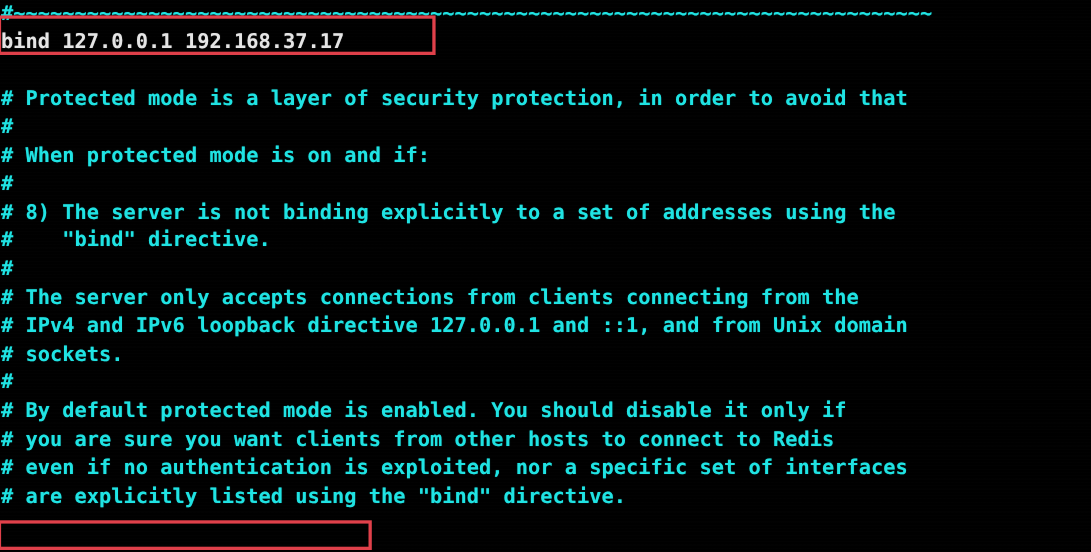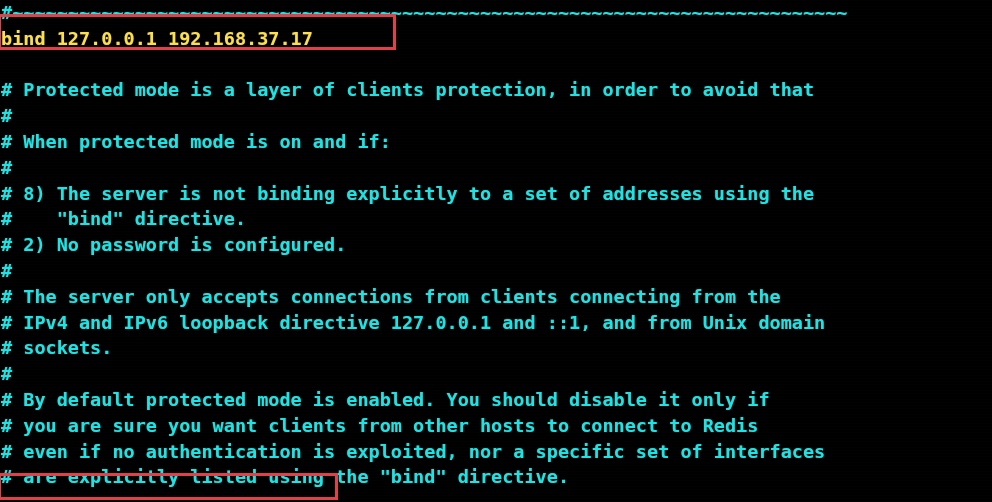--- a/index.html
+++ b/index.html
@@ -31,21 +31,21 @@
     height: 25.8px;
     white-space: pre;
     color: #1fe3e3;
     font-weight: bold;
     text-shadow: 0 0 1px rgba(31,227,227,0.45);
     overflow: hidden;
     padding-left: 1px;
     box-sizing: border-box;
   }
   .line.highlight-line {
-    color: #fde047;
+    color: #e5e5e5;
     text-shadow: 0 0 1px rgba(230,230,230,0.35);
   }
   
   .redbox {
     position: absolute;
     border: 3px solid #e0404a;
     box-sizing: border-box;
     pointer-events: none;
     background: transparent;
   }
@@ -79,27 +79,26 @@
 </head>
 <body>
 
 <div id="screen">
 
   <div id="terminal">
 
     <div class="line">#~~~~~~~~~~~~~~~~~~~~~~~~~~~~~~~~~~~~~~~~~~~~~~~~~~~~~~~~~~~~~~~~~~~~~~~~~~~</div>
     <div class="line highlight-line">bind 127.0.0.1 192.168.37.17</div>
     <div class="line"></div>
-    <div class="line"># Protected mode is a layer of clients protection, in order to avoid that</div>
+    <div class="line"># Protected mode is a layer of security protection, in order to avoid that</div>
     <div class="line">#</div>
     <div class="line"># When protected mode is on and if:</div>
     <div class="line">#</div>
     <div class="line"># 8) The server is not binding explicitly to a set of addresses using the</div>
     <div class="line">#    "bind" directive.</div>
-    <div class="line"># 2) No password is configured.</div>
     <div class="line">#</div>
     <div class="line"># The server only accepts connections from clients connecting from the</div>
     <div class="line"># IPv4 and IPv6 loopback directive 127.0.0.1 and ::1, and from Unix domain</div>
     <div class="line"># sockets.</div>
     <div class="line">#</div>
     <div class="line"># By default protected mode is enabled. You should disable it only if</div>
     <div class="line"># you are sure you want clients from other hosts to connect to Redis</div>
     <div class="line"># even if no authentication is exploited, nor a specific set of interfaces</div>
     <div class="line"># are explicitly listed using the "bind" directive.</div>
 

